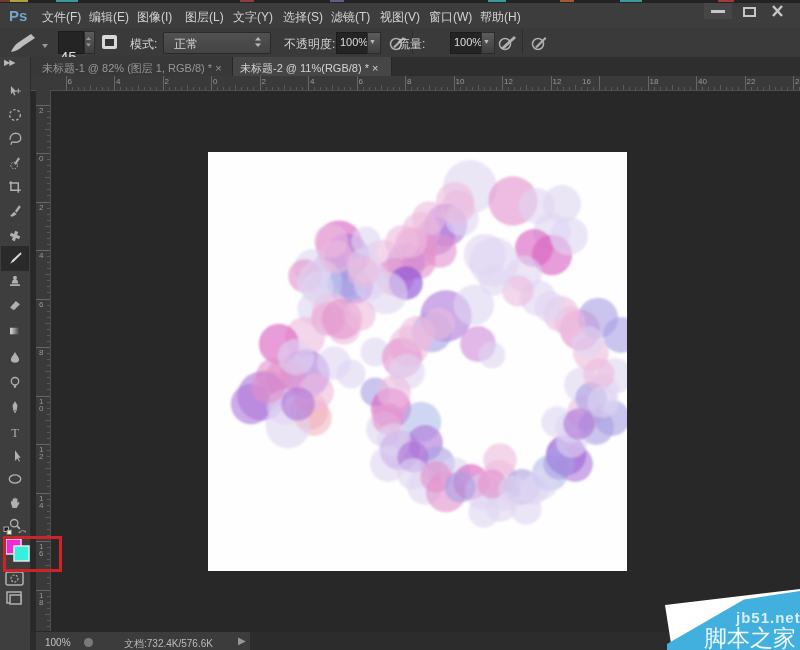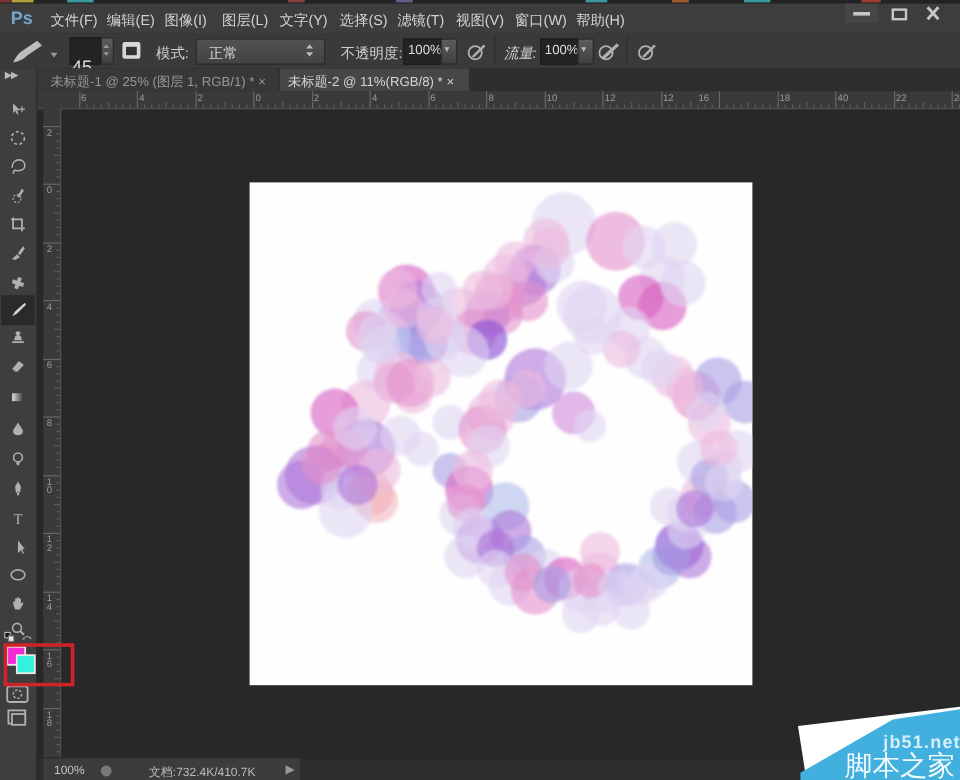--- a/index.html
+++ b/index.html
@@ -64,38 +64,38 @@
 <div class="abs menu" style="left:284px;top:36px;">不透明度:</div>
 <div class="abs" style="left:336px;top:32px;width:30px;height:20px;background:#242424;border:1px solid #1c1c1c;"></div>
 <div class="abs" style="left:340px;top:36px;color:#ddd;font-size:11px;">100%</div>
 <div class="abs" style="left:367px;top:32px;width:12px;height:20px;background:linear-gradient(#5c5c5c,#3f3f3f);border:1px solid #2c2c2c;"></div>
 <div class="abs" style="left:369px;top:38px;color:#bbb;font-size:7px;">▼</div>
 <svg class="abs" style="left:388px;top:34px;" width="18" height="18" viewBox="0 0 18 18">
   <circle cx="8" cy="10" r="5.5" fill="none" stroke="#b0b0b0" stroke-width="1.5"></circle>
   <path d="M5 13 L15 3 L16.5 4.5 L7 14 Z" fill="#b0b0b0"></path>
 </svg>
 <div class="abs" style="left:412px;top:30px;width:1px;height:24px;background:#2d2d2d;"></div>
-<div class="abs menu" style="left:420px;top:36px;font-style:italic;">流量:</div>
+<div class="abs menu" style="left:398px;top:36px;">流量:</div>
 <div class="abs" style="left:450px;top:32px;width:30px;height:20px;background:#242424;border:1px solid #1c1c1c;"></div>
 <div class="abs" style="left:454px;top:36px;color:#ddd;font-size:11px;">100%</div>
 <div class="abs" style="left:481px;top:32px;width:12px;height:20px;background:linear-gradient(#5c5c5c,#3f3f3f);border:1px solid #2c2c2c;"></div>
 <div class="abs" style="left:483px;top:38px;color:#bbb;font-size:7px;">▼</div>
 <svg class="abs" style="left:498px;top:34px;" width="20" height="18" viewBox="0 0 20 18">
   <circle cx="7" cy="10" r="5.5" fill="none" stroke="#b0b0b0" stroke-width="1.5"></circle>
   <path d="M3 14 L16 2 L18 4 L6 15 Z" fill="#b0b0b0"></path>
 </svg>
 <div class="abs" style="left:522px;top:30px;width:1px;height:24px;background:#2d2d2d;"></div>
 <svg class="abs" style="left:530px;top:34px;" width="18" height="18" viewBox="0 0 18 18">
   <circle cx="8" cy="10" r="5.5" fill="none" stroke="#b0b0b0" stroke-width="1.5"></circle>
   <path d="M5 13 L15 3 L16.5 4.5 L7 14 Z" fill="#b0b0b0"></path>
 </svg>
 
 <div class="abs" style="left:0;top:57px;width:800px;height:19px;background:#2e2e2e;"></div>
 <div class="abs" style="left:30px;top:57px;width:202px;height:19px;background:#383838;border-right:1px solid #262626;"></div>
-<div class="abs" style="left:42px;top:61px;color:#969696;font-size:11px;">未标题-1 @ 25% (图层 1, RGB/1) * ×</div>
+<div class="abs" style="left:42px;top:61px;color:#969696;font-size:11px;">未标题-1 @ 82% (图层 1, RGB/8) * ×</div>
 <div class="abs" style="left:233px;top:57px;width:158px;height:19px;background:#464646;border-right:1px solid #262626;"></div>
 <div class="abs" style="left:240px;top:61px;color:#d4d4d4;font-size:11px;">未标题-2 @ 11%(RGB/8) * ×</div>
 
 <div class="abs" style="left:30px;top:76px;width:770px;height:556px;background:#282828;"></div>
 
 <div id="hruler" class="abs" style="left:30px;top:76px;width:770px;height:14px;background:#3a3a3a;border-bottom:1px solid #4e4e4e;">
     <div class="abs" style="left:35.5px;top:0;width:1px;height:14px;background:#666"></div>
     <div class="abs" style="left:37.5px;top:1px;color:#999;font-size:8px;">6</div>
     <div class="abs" style="left:41.5625px;top:11px;width:1px;height:3px;background:#5a5a5a"></div>
     <div class="abs" style="left:47.625px;top:11px;width:1px;height:3px;background:#5a5a5a"></div>
@@ -577,21 +577,21 @@
     <g transform="translate(0,516)">
       <rect x="7" y="0" width="14" height="11" fill="none" stroke="#b0b0b0" stroke-width="1.5"></rect>
       <rect x="10" y="3" width="11" height="9" fill="#3e3e3e" stroke="#b0b0b0" stroke-width="1.5"></rect>
     </g>
   </svg>
 
 <div class="abs" style="left:30px;top:632px;width:770px;height:18px;background:#2c2c2c;"></div>
 <div class="abs" style="left:36px;top:632px;width:214px;height:18px;background:#3c3c3c;"></div>
 <div class="abs" style="left:45px;top:637px;color:#c2c2c2;font-size:10px;">100%</div>
 <div class="abs" style="left:84px;top:638px;width:9px;height:9px;border-radius:50%;background:#7a7a7a;"></div>
-<div class="abs" style="left:124px;top:637px;color:#bbb;font-size:10px;">文档:732.4K/410.7K</div>
+<div class="abs" style="left:124px;top:637px;color:#bbb;font-size:10px;">文档:732.4K/576.6K</div>
 <div class="abs" style="left:238px;top:635px;color:#999;font-size:10px;">▶</div>
 
 <svg class="abs" style="left:660px;top:575px;" width="140" height="75" viewBox="0 0 140 75">
   <polygon points="5,30 140,14 140,20 12,75" fill="#ffffff"></polygon>
   <polygon points="7,69 84,24.5 140,16 140,75 7,75" fill="#41b0de"></polygon>
   <text x="76" y="48" fill="#ffffff" fill-opacity="0.78" font-size="15" font-weight="bold" letter-spacing="1" font-family="Liberation Sans">jb51.net</text>
   <text x="44" y="71" fill="#ffffff" fill-opacity="0.93" font-size="23" font-family="Liberation Sans">脚本之家</text>
 </svg>
 
 <div class="abs" style="left:3px;top:536px;width:53px;height:30px;border:3px solid #cc2428;z-index:50;"></div>

